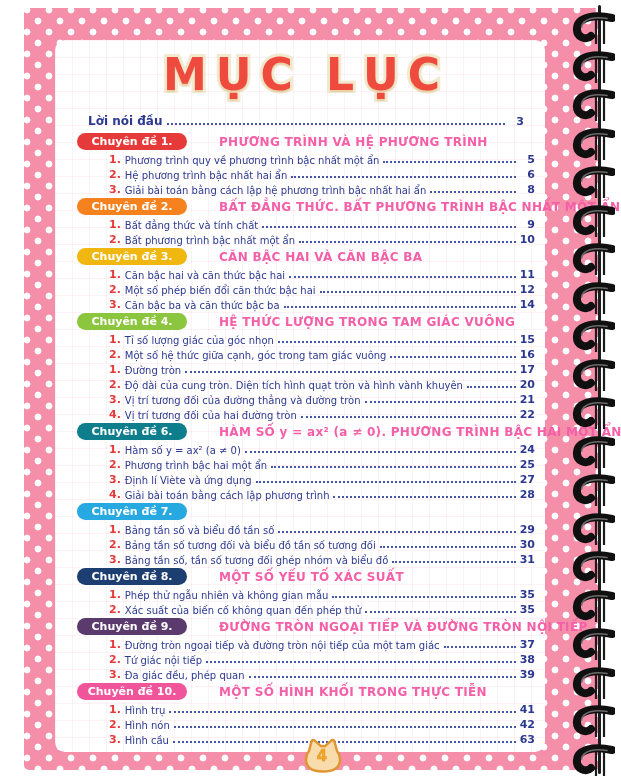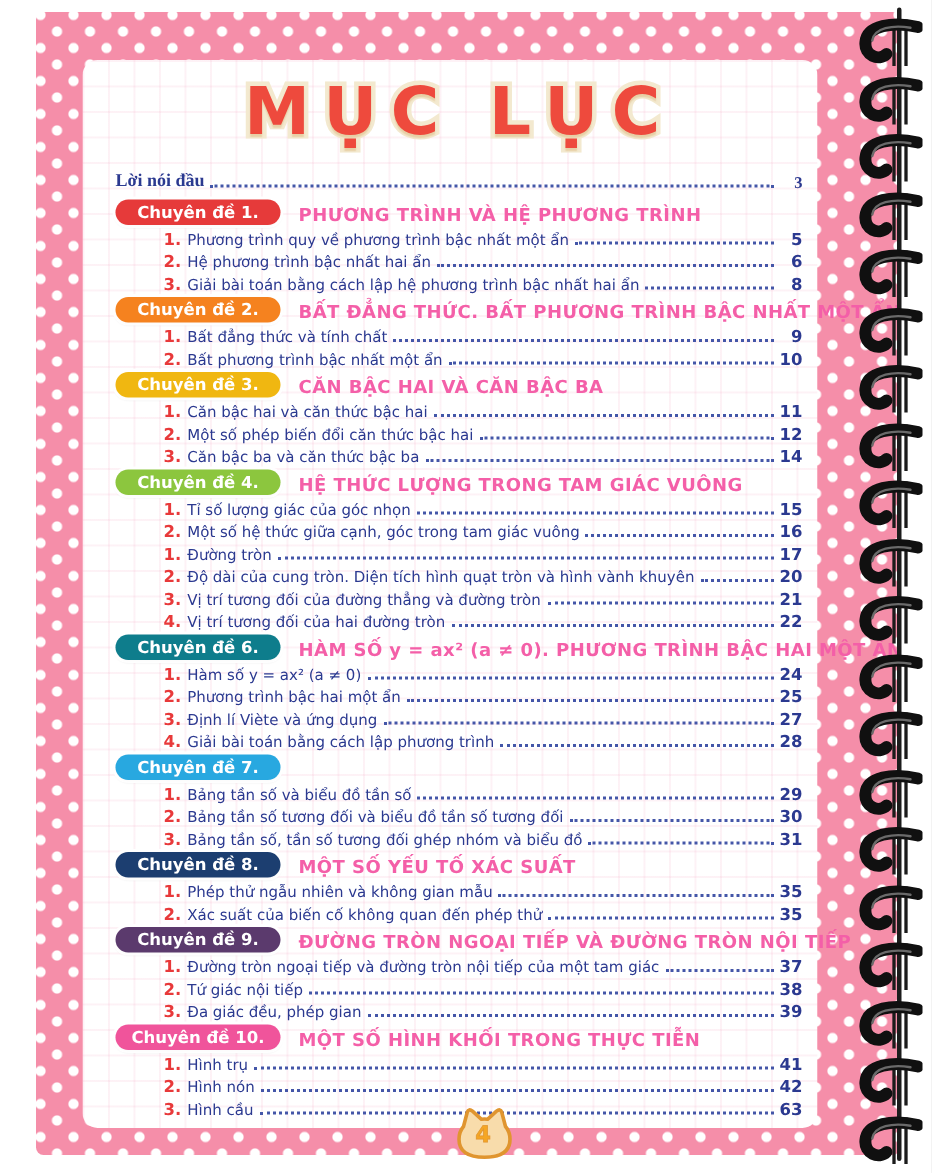--- a/index.html
+++ b/index.html
@@ -27,25 +27,25 @@
     background-size:17px 17px;
   }
   .title{
     margin:8px 0 12px;text-align:center;
     font-size:44px;line-height:46px;font-weight:900;letter-spacing:9px;
     color:#ee4a3d;
     -webkit-text-stroke:6px #f3e9cf;paint-order:stroke fill;
     text-shadow:0 2px 1px rgba(210,160,90,0.35);
   }
   .row{display:flex;align-items:flex-end;}
-  .front-row{height:18px;margin:2px 0 5px;font-family:Liberation Serif, serif;}
+  .front-row{height:18px;margin:2px 11px 5px;}
   .front-label{font-weight:bold;color:#2b3990;font-size:12px;white-space:nowrap;}
   .leader{flex:1;border-bottom:2px dotted #4456a8;margin:0 3px 3px 4px;min-width:12px;}
   .pagenum{color:#2b3990;font-size:11px;font-weight:bold;min-width:16px;text-align:right;white-space:nowrap;}
-  .chapter-row{display:flex;align-items:flex-end;height:17px;margin:2px 0 1px;}
+  .chapter-row{display:flex;align-items:center;height:17px;margin:2px 0 1px;gap:20px;}
   .badge{
     min-width:110px;height:17px;border-radius:10px;color:#fff;
     font-size:11px;font-weight:bold;display:flex;align-items:center;justify-content:center;
     box-shadow:0 0 0 2px rgba(255,255,255,0.95),0 1px 2px rgba(0,0,0,0.3);
     margin-right:12px;padding:0 8px;box-sizing:border-box;white-space:nowrap;
   }
   .chapter-title{
     color:#f45fa8;font-weight:bold;font-size:12px;letter-spacing:0.3px;white-space:nowrap;
   }
   .item-row{height:15px;padding-left:32px;}
@@ -256,21 +256,21 @@
           <span class="pagenum">37</span>
         </div>
         <div class="row item-row">
           <span class="item-num">2.</span>
           <span class="item-text">Tứ giác nội tiếp</span>
           <span class="leader"></span>
           <span class="pagenum">38</span>
         </div>
         <div class="row item-row">
           <span class="item-num">3.</span>
-          <span class="item-text">Đa giác đều, phép gian</span>
+          <span class="item-text">Đa giác đều, phép quan</span>
           <span class="leader"></span>
           <span class="pagenum">39</span>
         </div>
         <div class="chapter-row">
           <span class="badge" style="background: rgb(240, 84, 155);">Chuyên đề 10.</span>
           <span class="chapter-title">MỘT SỐ HÌNH KHỐI TRONG THỰC TIỄN</span>
         </div>
         <div class="row item-row">
           <span class="item-num">1.</span>
           <span class="item-text">Hình trụ</span>

